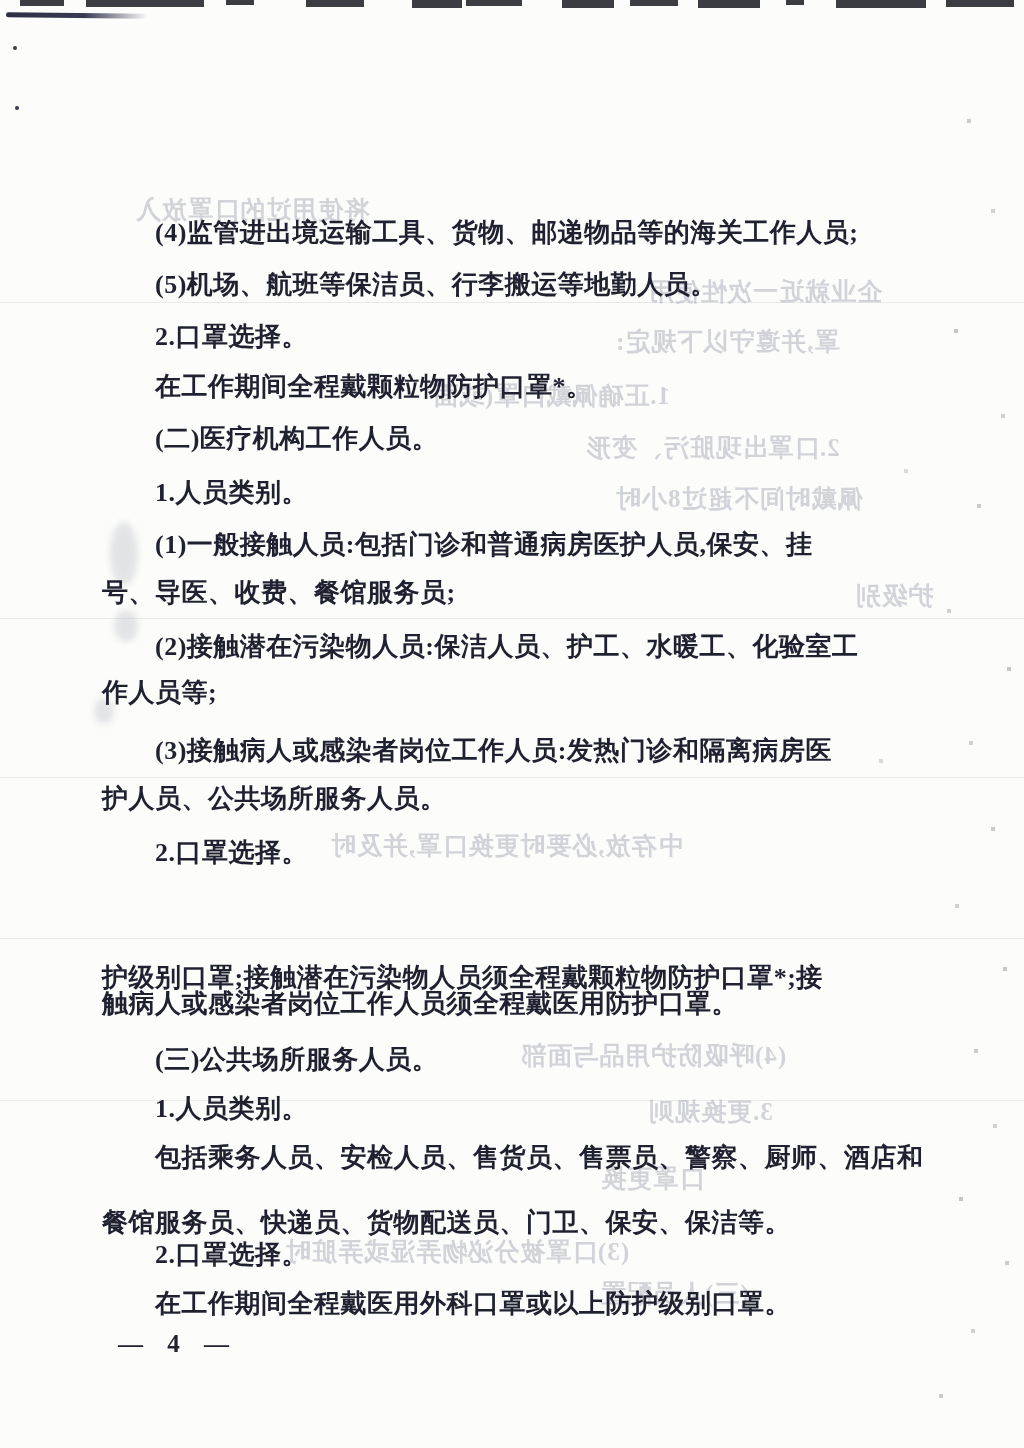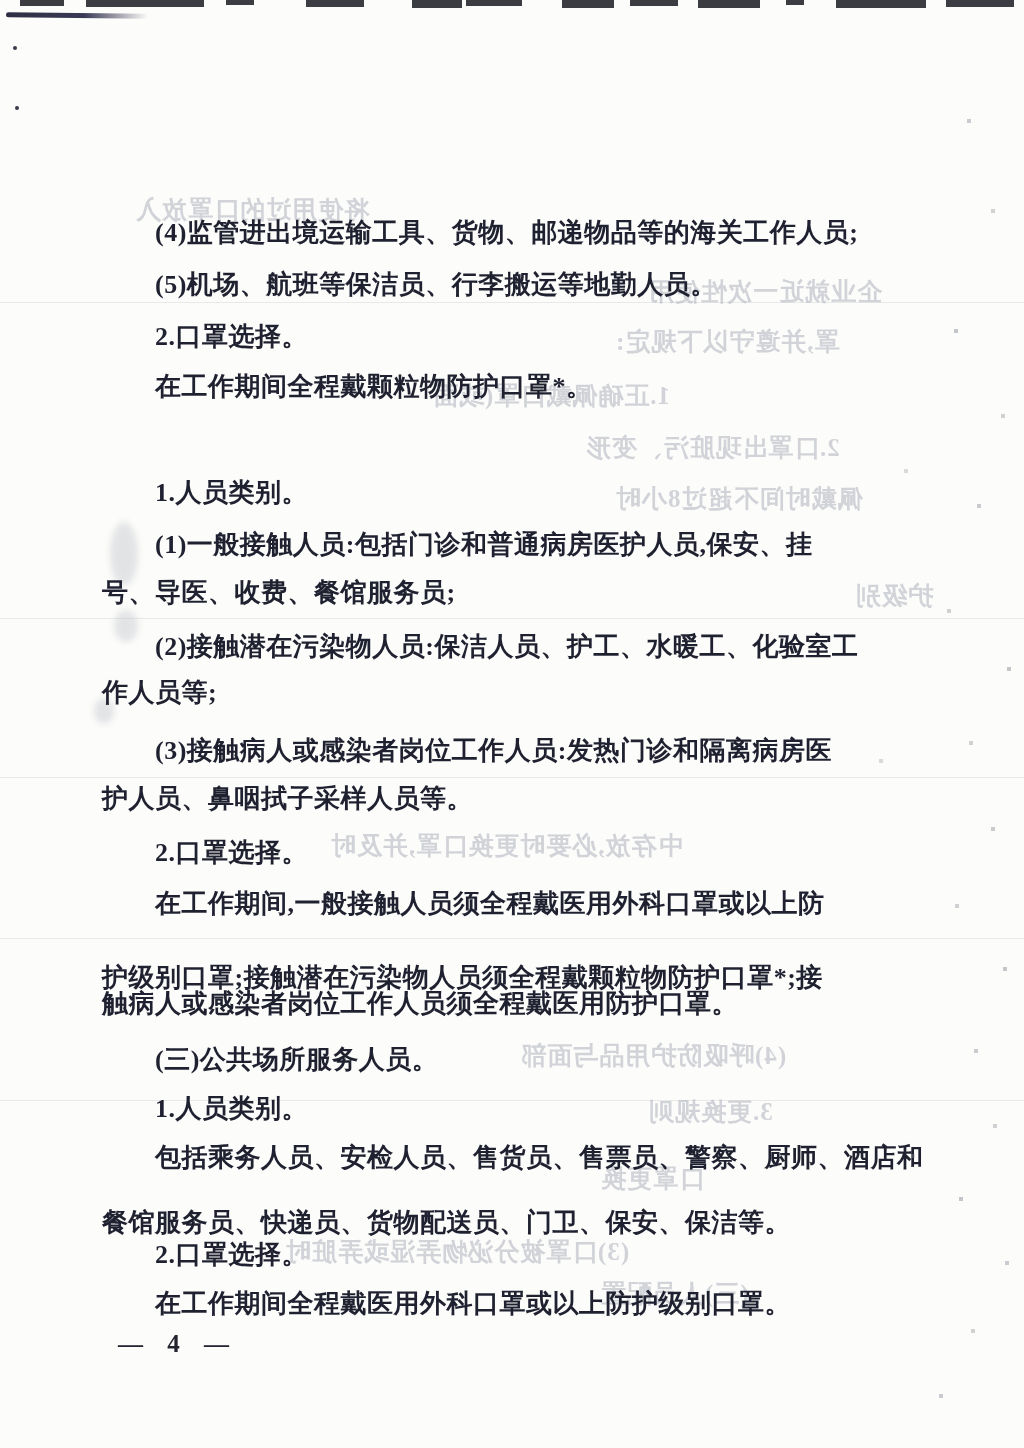--- a/index.html
+++ b/index.html
@@ -106,29 +106,29 @@
   <div class="ghost" style="left:600px;top:1280px;">(三)人员配置</div>
 
   <div class="smudge" style="left:110px;top:522px;width:28px;height:64px;"></div>
   <div class="smudge" style="left:114px;top:610px;width:24px;height:32px;"></div>
   <div class="smudge" style="left:94px;top:698px;width:20px;height:26px;"></div>
 
   <div class="tline indent" style="top:218px;">(4)监管进出境运输工具、货物、邮递物品等的海关工作人员;</div>
   <div class="tline indent" style="top:270px;">(5)机场、航班等保洁员、行李搬运等地勤人员。</div>
   <div class="tline indent" style="top:322px;">2.口罩选择。</div>
   <div class="tline indent" style="top:372px;">在工作期间全程戴颗粒物防护口罩*。</div>
+  <div class="tline indent" style="top:424px;">(二)医疗机构工作人员。</div>
   <div class="tline indent" style="top:478px;">1.人员类别。</div>
   <div class="tline indent" style="top:530px;">(1)一般接触人员:包括门诊和普通病房医护人员,保安、挂</div>
   <div class="tline cont" style="top:578px;">号、导医、收费、餐馆服务员;</div>
   <div class="tline indent" style="top:632px;">(2)接触潜在污染物人员:保洁人员、护工、水暖工、化验室工</div>
   <div class="tline cont" style="top:678px;">作人员等;</div>
   <div class="tline indent" style="top:736px;">(3)接触病人或感染者岗位工作人员:发热门诊和隔离病房医</div>
-  <div class="tline cont" style="top:784px;">护人员、鼻咽拭子采样人员等。</div>
+  <div class="tline cont" style="top:784px;">护人员、公共场所服务人员。</div>
   <div class="tline indent" style="top:838px;">2.口罩选择。</div>
-  <div class="tline indent" style="top:889px;">在工作期间,一般接触人员须全程戴医用外科口罩或以上防</div>
   <div class="tline cont" style="top:939px;margin-top:24px;">护级别口罩;接触潜在污染物人员须全程戴颗粒物防护口罩*;接</div>
   <div class="tline cont" style="top:989px;">触病人或感染者岗位工作人员须全程戴医用防护口罩。</div>
   <div class="tline indent" style="top:1045px;">(三)公共场所服务人员。</div>
   <div class="tline indent" style="top:1094px;">1.人员类别。</div>
   <div class="tline indent" style="top:1143px;text-align:center;">包括乘务人员、安检人员、售货员、售票员、警察、厨师、酒店和</div>
   <div class="tline cont" style="top:1190px;margin-top:18px;">餐馆服务员、快递员、货物配送员、门卫、保安、保洁等。</div>
   <div class="tline indent" style="top:1240px;">2.口罩选择。</div>
   <div class="tline indent" style="top:1289px;">在工作期间全程戴医用外科口罩或以上防护级别口罩。</div>
 
   <div class="pagenum">— 4 —</div>

